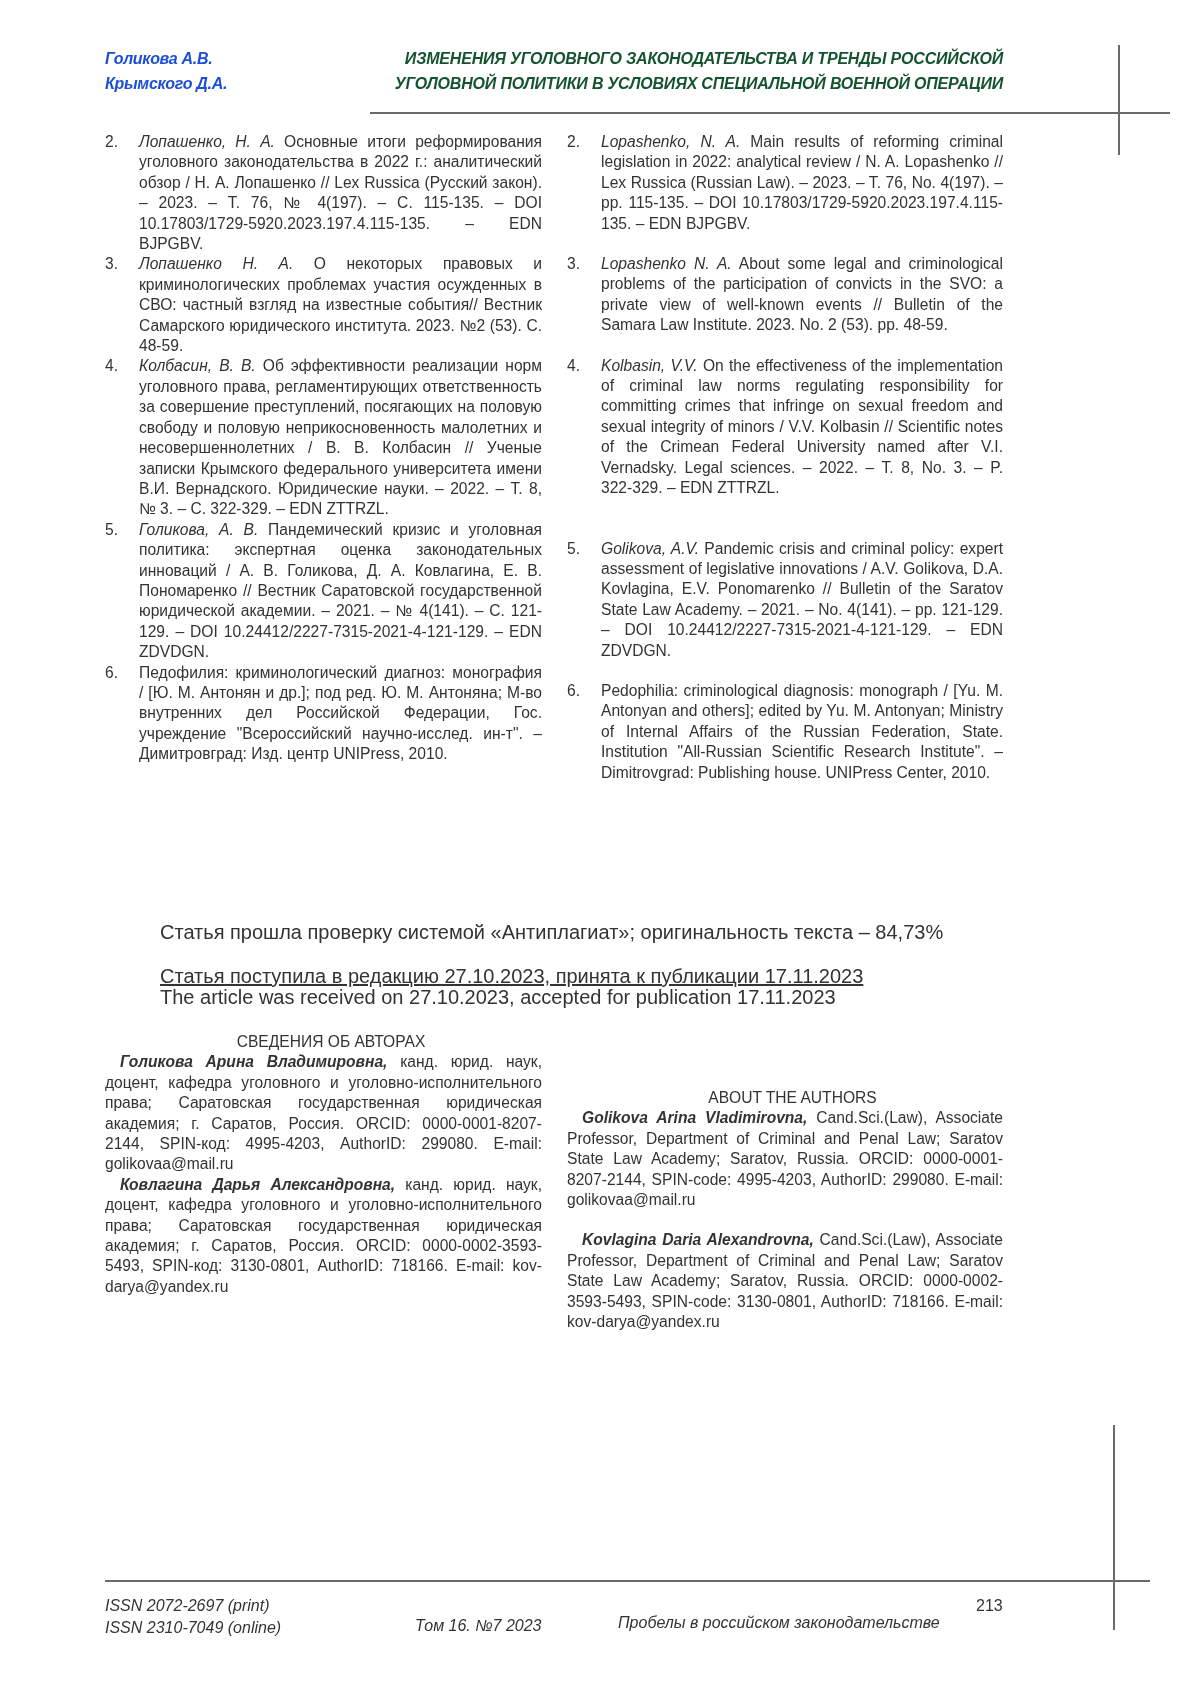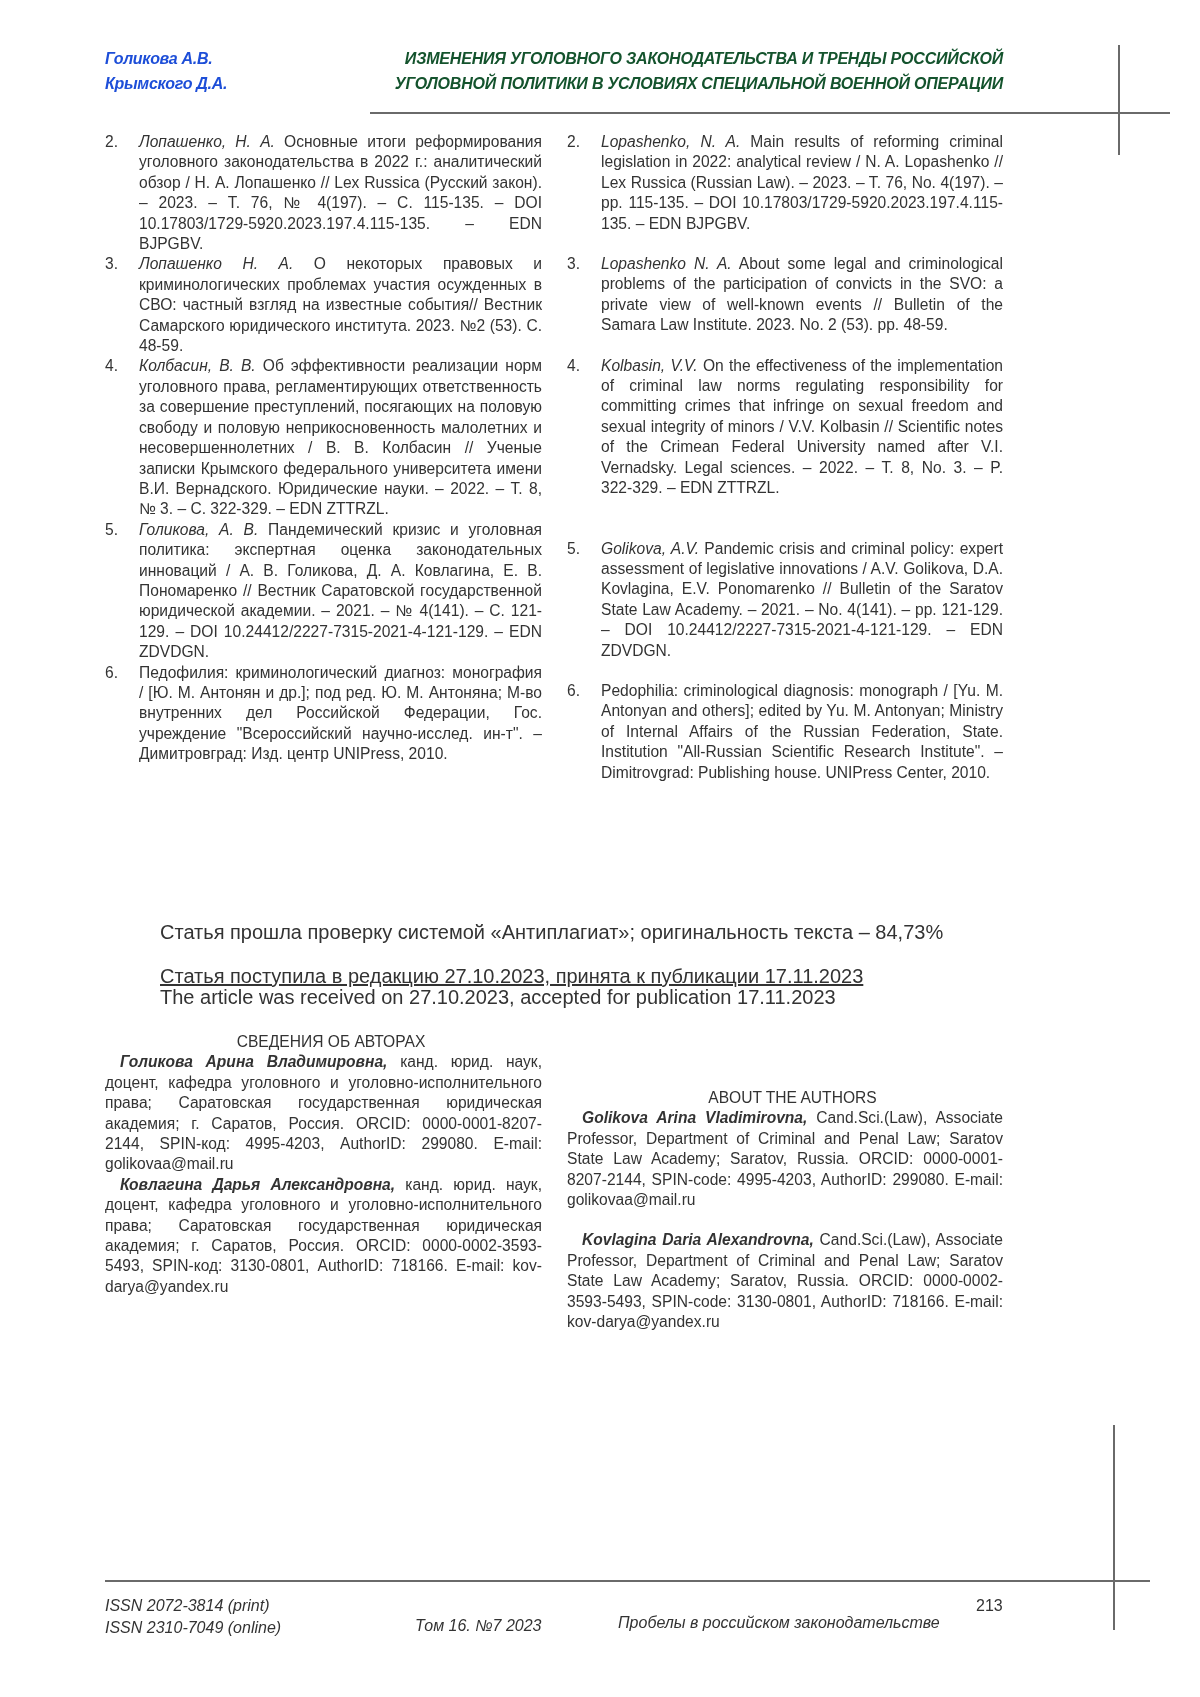--- a/index.html
+++ b/index.html
@@ -105,18 +105,18 @@
     <span class="auth-name">Golikova Arina Vladimirovna,</span><span> Cand.Sci.(Law), Associate Professor, Department of Criminal and Penal Law; Saratov State Law Academy; Saratov, Russia. ORCID: 0000-0001-8207-2144, SPIN-code: 4995-4203, AuthorID: 299080. E-mail: golikovaa@mail.ru</span>
   </div>
   <div class="auth-para">
     <span class="auth-name">Kovlagina Daria Alexandrovna,</span><span> Cand.Sci.(Law), Associate Professor, Department of Criminal and Penal Law; Saratov State Law Academy; Saratov, Russia. ORCID: 0000-0002-3593-5493, SPIN-code: 3130-0801, AuthorID: 718166. E-mail: kov-darya@yandex.ru</span>
   </div>
 </div>
 
 <div class="line" style="left:1113px; top:1425px; width:1.5px; height:205px;"></div>
 <div class="line" style="left:105px; top:1580px; width:1045px; height:1.5px;"></div>
 <div class="abs footer" style="left:105px; top:1595px;">
-  <div>ISSN 2072-3814 (print)</div>
+  <div>ISSN 2072-2697 (print)</div>
   <div>ISSN 2310-7049 (online)</div>
 </div>
 <div class="abs footer" style="left:415px; top:1595px;margin-top:20px;">Том 16. №7 2023</div>
 <div class="abs footer" style="left:618px; top:1612px;">Пробелы в российском законодательстве</div>
 <div class="abs footer footer-page" style="left:976px; top:1595px;">213</div>
 
 </body></html>

